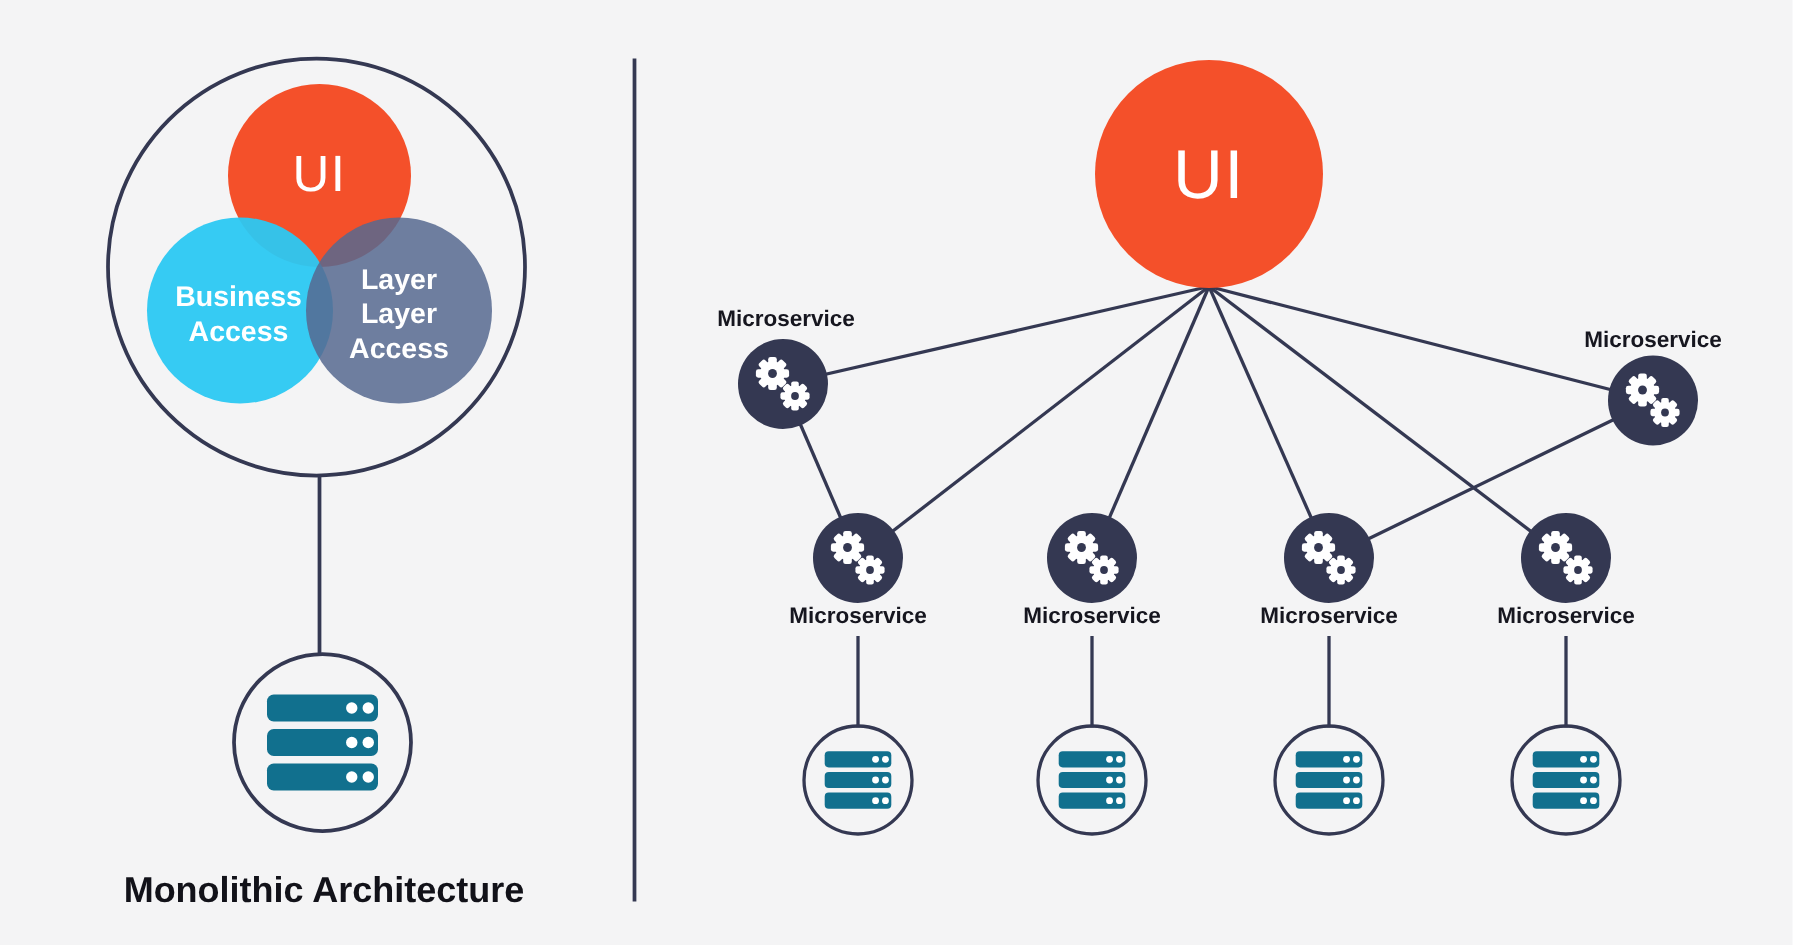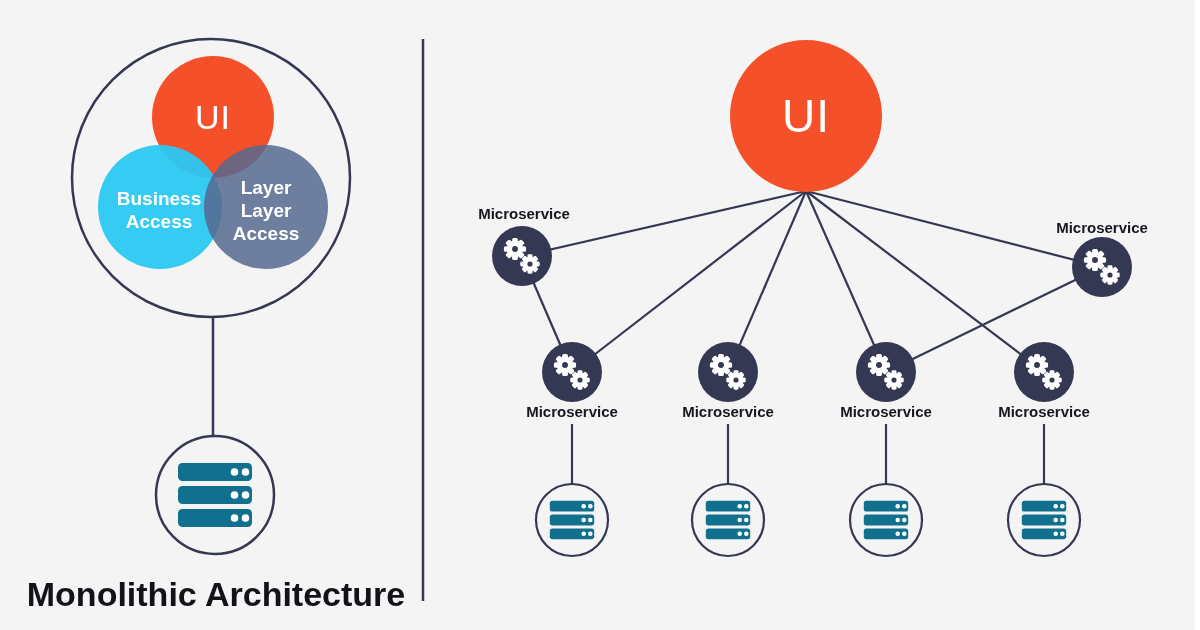--- a/index.html
+++ b/index.html
@@ -17,21 +17,21 @@
     text-align:center;
     color:#fff;
     pointer-events:none;
     white-space:nowrap;
   }
   .ui-label-left{font-size:34px;font-weight:400;letter-spacing:1px;}
   .ui-label-right{font-size:46px;font-weight:400;letter-spacing:1px;}
   .venn-label{font-size:19px;font-weight:600;line-height:23px;}
   .venn-label span{display:block;}
   .ms-label{font-size:15px;font-weight:600;color:#16161f;}
-  .heading{font-size:34px;font-weight:700;color:#121219;}
+  .heading{font-size:24px;font-weight:700;color:#121219;}
 </style>
 </head>
 <body>
 
 <div class="canvas">
 
   <svg class="diagram" width="1200" height="630" viewBox="0 0 1200 630">
     <defs>
       <g id="gear">
         <rect x="-3.5" y="-13.5" width="7" height="27" rx="2" fill="#fff"></rect>

